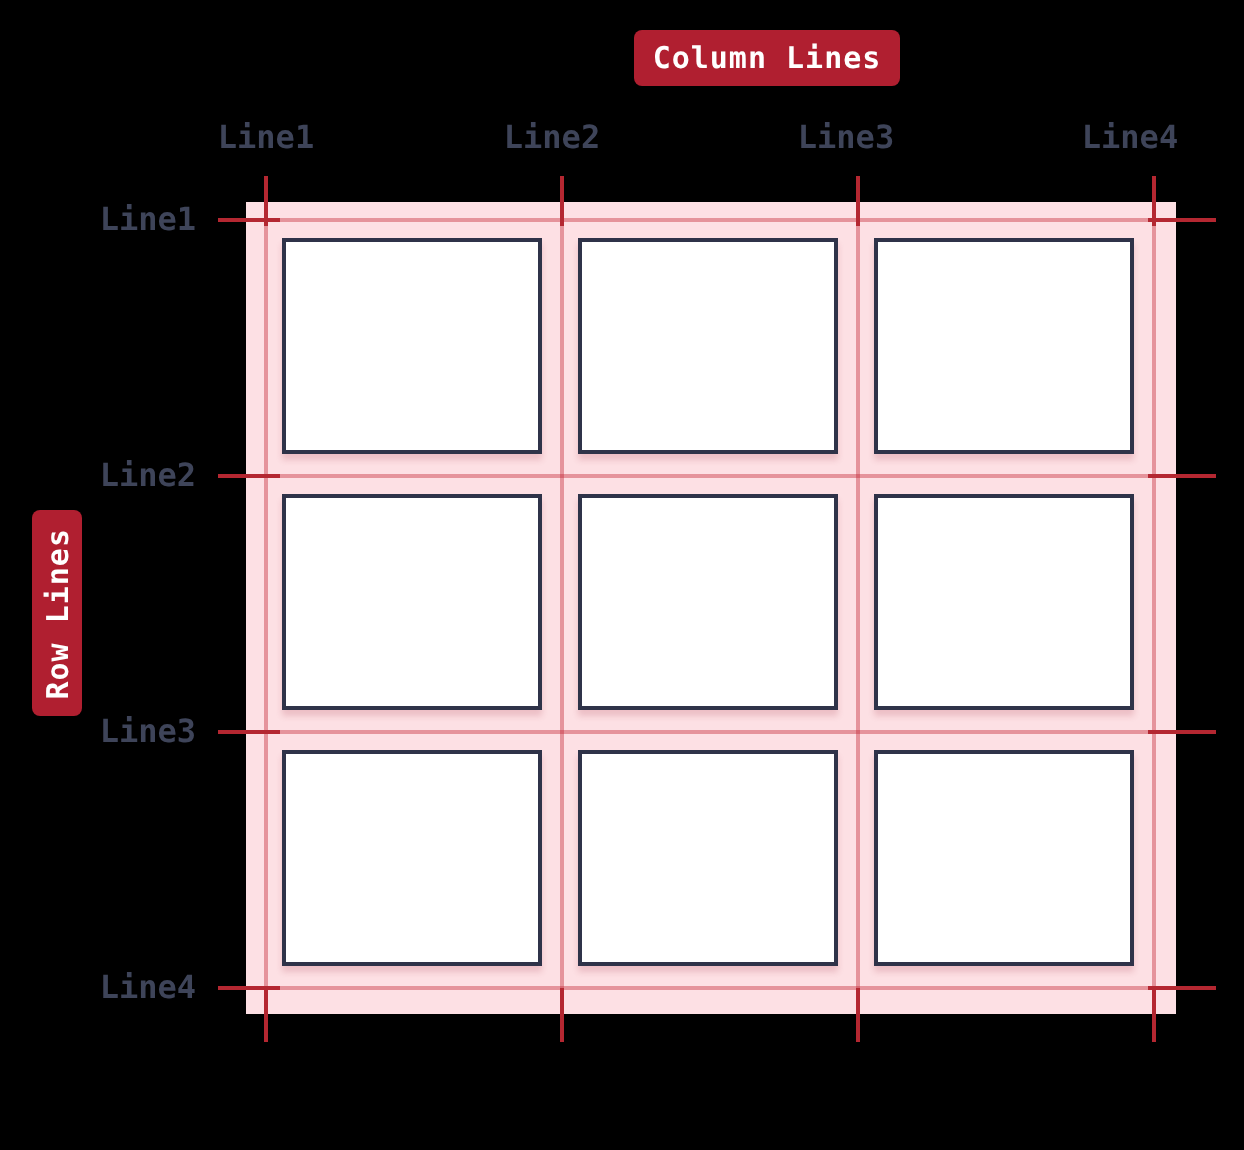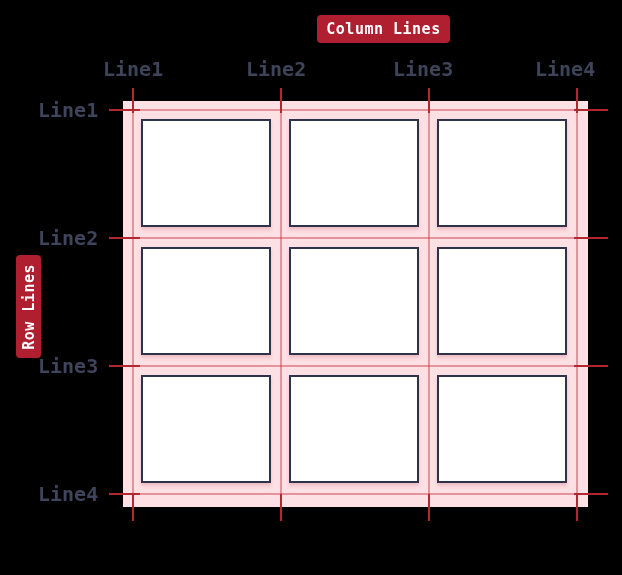--- a/index.html
+++ b/index.html
@@ -37,21 +37,21 @@
   .badge-row .vtext{
     writing-mode:vertical-rl;
     transform:rotate(180deg);
     white-space:nowrap;
   }
 
   
   .line-label{
     position:absolute;
     color:var(--label-text);
-    font-weight:bold;font-size:20px;
+    font-weight:bold;font-size:16px;
     width:60px;height:16px;line-height:16px;
   }
   .col-label{top:61px;text-align:center;}
   .col-label.c1{left:103px;}
   .col-label.c2{left:246px;}
   .col-label.c3{left:393px;}
   .col-label.c4{left:535px;}
   .row-label{left:38px;text-align:right;}
   .row-label.r1{top:102px;}
   .row-label.r2{top:230px;}

